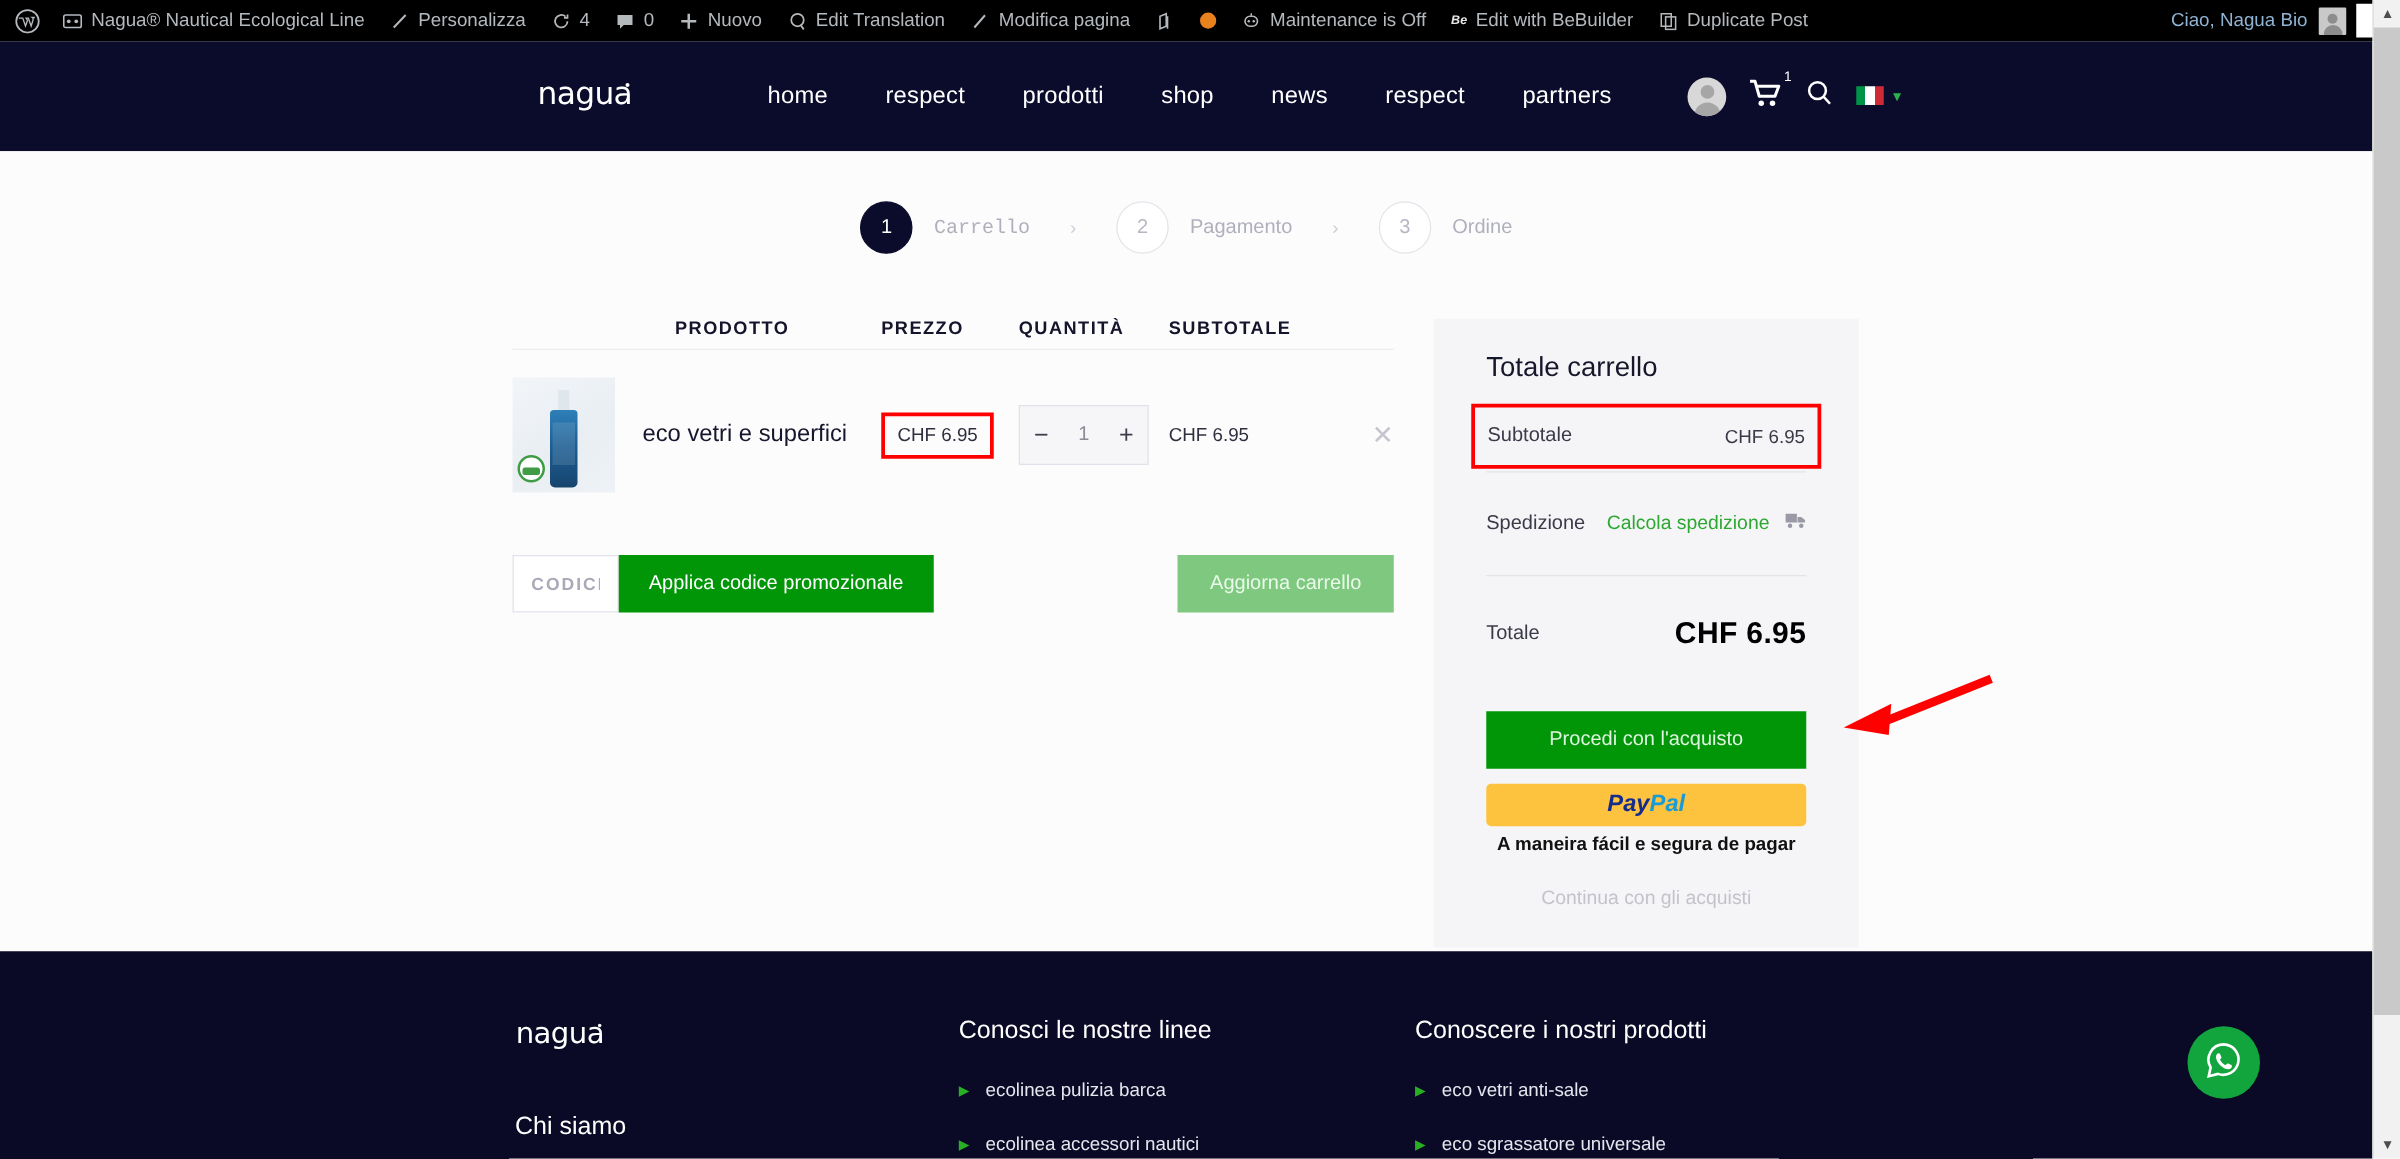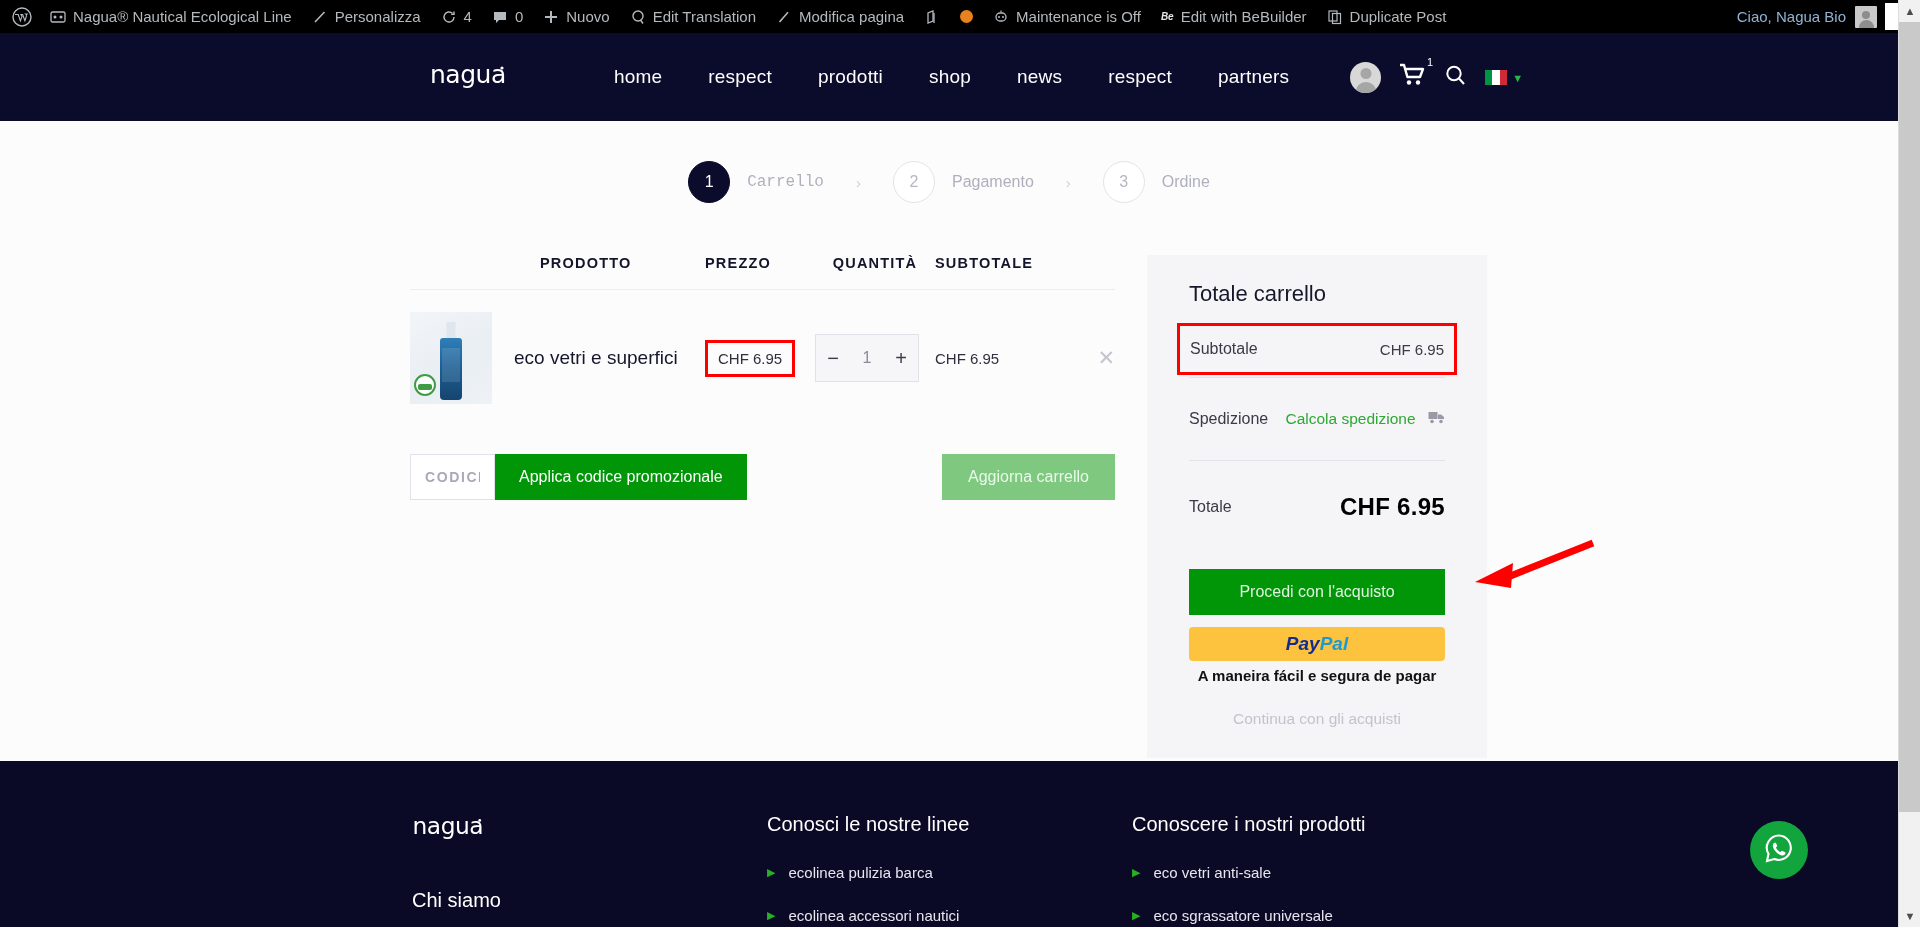--- a/index.html
+++ b/index.html
@@ -86,25 +86,25 @@
   .step-label { font-size:16px; color:#b0b0bd; margin-left:17px; }
   .step.active .step-label { color:#b0b0bd;font-family:Liberation Mono, monospace; }
   .step-sep { color:#cfcfd8; font-size:15px; margin:0 32px; }
 
   
   #cart-area { display:flex; margin:52px 0 0 410px; }
   #cart-left { width:705px; }
   table#cart-table { width:705px; border-collapse:collapse; }
   #cart-table th {
     font-size:14.5px; letter-spacing:1.2px; color:#14142b; font-weight:bold;
-    text-align:left; padding:0 0 18px 0;
+    text-align:left; padding:0 0 8px 0;
   }
   #cart-table th.c-prod { padding-left:130px; }
   #cart-table th.c-price { width:110px; }
-  #cart-table th.c-qty   { width:120px;text-align:center; }
+  #cart-table th.c-qty   { width:120px; }
   #cart-table th.c-sub   { width:140px; }
   #cart-table td { border-top:1px solid #ececf1; padding:22px 0; vertical-align:middle; }
   .prod-cell { display:flex; align-items:center; gap:22px; }
   .prod-thumb {
     width:82px;height:92px; flex:0 0 82px;
     background:linear-gradient(150deg,#f2f5f8 0%,#e9eef3 55%,#eef2f6 100%);
     position:relative; overflow:hidden;
   }
   .bottle {
     position:absolute; left:50%; transform:translateX(-50%); bottom:4px;

